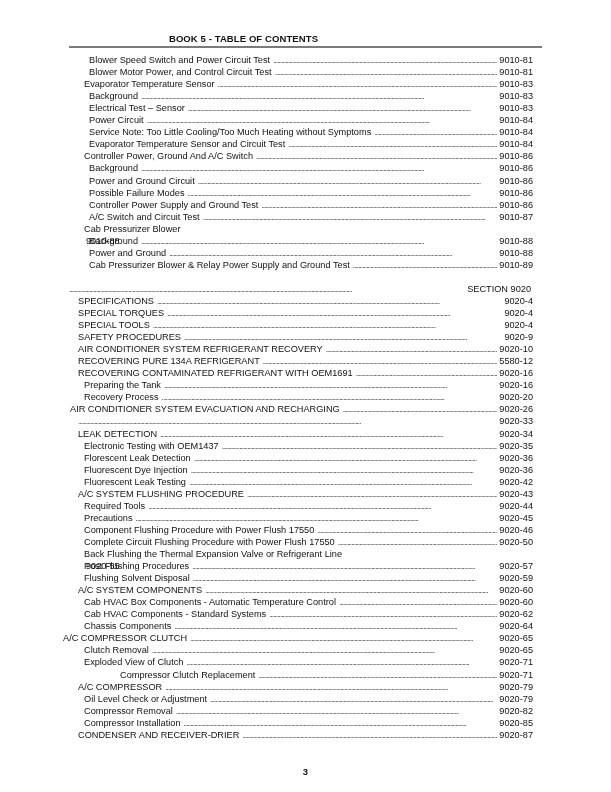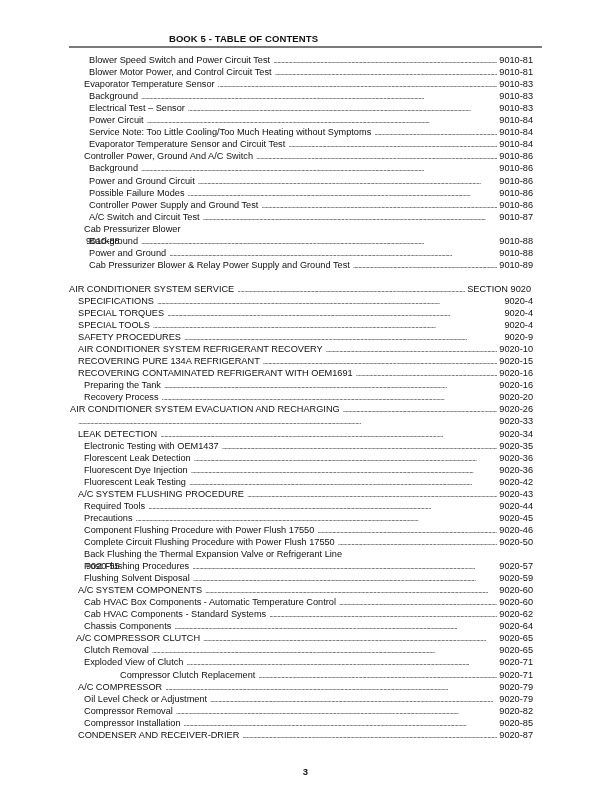--- a/index.html
+++ b/index.html
@@ -109,21 +109,20 @@
       <span class="label">Power and Ground</span>
       <span class="dots"></span>
       <span class="page">9010-88</span>
     </div>
     <div class="row" style="top: 204.85px; left: 89px;">
       <span class="label">Cab Pressurizer Blower &amp; Relay Power Supply and Ground Test</span>
       <span class="dots"></span>
       <span class="page">9010-89</span>
     </div>
     <div class="row" style="top: 228.9px; left: 69px; right: 80px;">
-      <span class="label">AIR CONDITIONER SYSTEM SERVICE</span>
       <span class="dots"></span>
       <span class="page">SECTION 9020</span>
     </div>
     <div class="row" style="top: 240.95px; left: 78px;">
       <span class="label">SPECIFICATIONS</span>
       <span class="dots"></span>
       <span class="page">9020-4</span>
     </div>
     <div class="row" style="top: 253px; left: 78px;">
       <span class="label">SPECIAL TORQUES</span>
@@ -141,21 +140,21 @@
       <span class="page">9020-9</span>
     </div>
     <div class="row" style="top: 289.15px; left: 78px;">
       <span class="label">AIR CONDITIONER SYSTEM REFRIGERANT RECOVERY</span>
       <span class="dots"></span>
       <span class="page">9020-10</span>
     </div>
     <div class="row" style="top: 301.2px; left: 78px;">
       <span class="label">RECOVERING PURE 134A REFRIGERANT</span>
       <span class="dots"></span>
-      <span class="page">9020-15</span>
+      <span class="page">5580-12</span>
     </div>
     <div class="row" style="top: 313.25px; left: 78px;">
       <span class="label">RECOVERING CONTAMINATED REFRIGERANT WITH OEM1691</span>
       <span class="dots"></span>
       <span class="page">9020-16</span>
     </div>
     <div class="row" style="top: 325.3px; left: 84px;">
       <span class="label">Preparing the Tank</span>
       <span class="dots"></span>
       <span class="page">9020-16</span>
@@ -252,21 +251,21 @@
     <div class="row" style="top: 554.25px; left: 84px;">
       <span class="label">Cab HVAC Components - Standard Systems</span>
       <span class="dots"></span>
       <span class="page">9020-62</span>
     </div>
     <div class="row" style="top: 566.3px; left: 84px;">
       <span class="label">Chassis Components</span>
       <span class="dots"></span>
       <span class="page">9020-64</span>
     </div>
-    <div class="row" style="top: 578.35px; left: 76px;">
+    <div class="row" style="top: 578.35px; left: 63px;">
       <span class="label">A/C COMPRESSOR CLUTCH</span>
       <span class="dots"></span>
       <span class="page">9020-65</span>
     </div>
     <div class="row" style="top: 590.4px; left: 84px;">
       <span class="label">Clutch Removal</span>
       <span class="dots"></span>
       <span class="page">9020-65</span>
     </div>
     <div class="row" style="top: 602.45px; left: 84px;">

